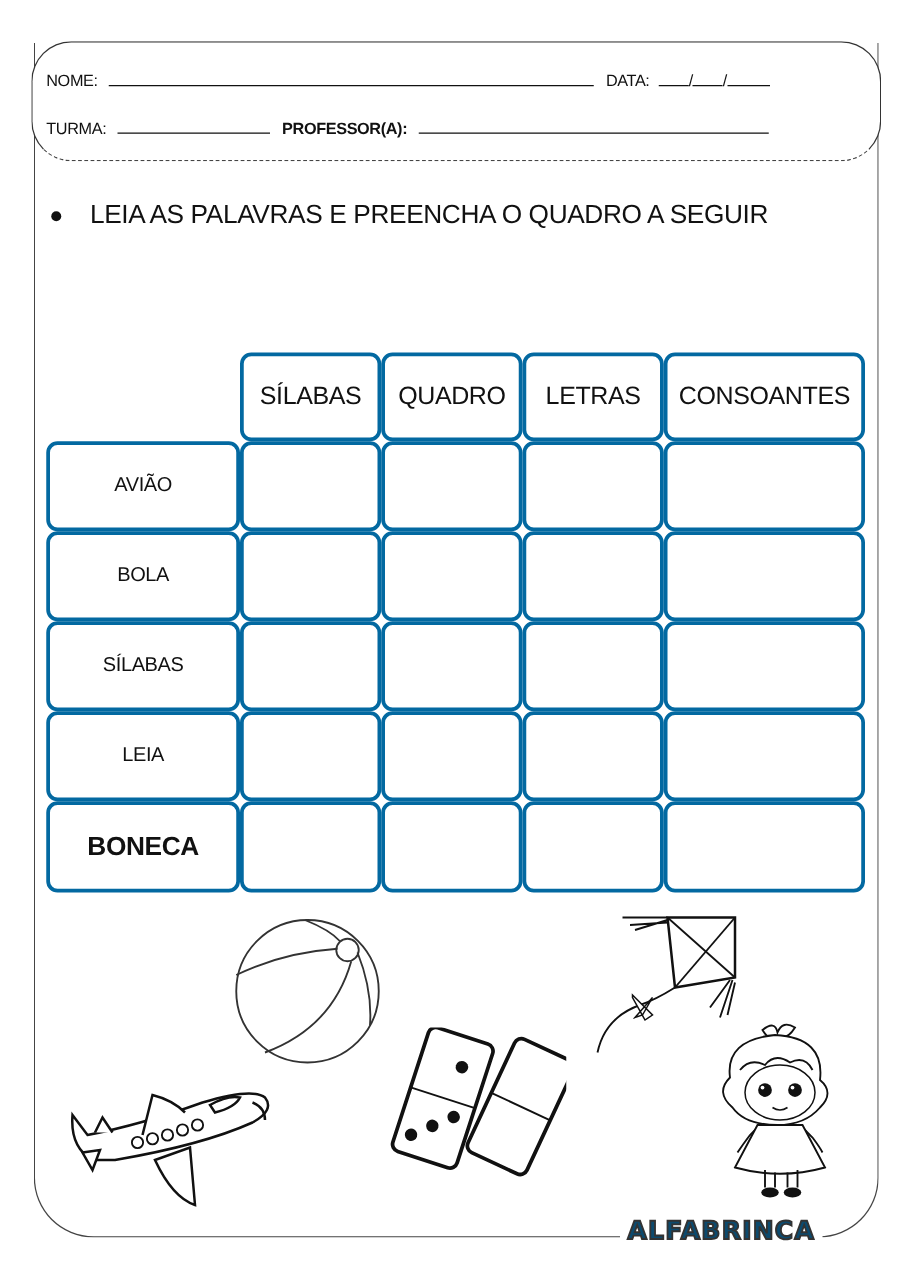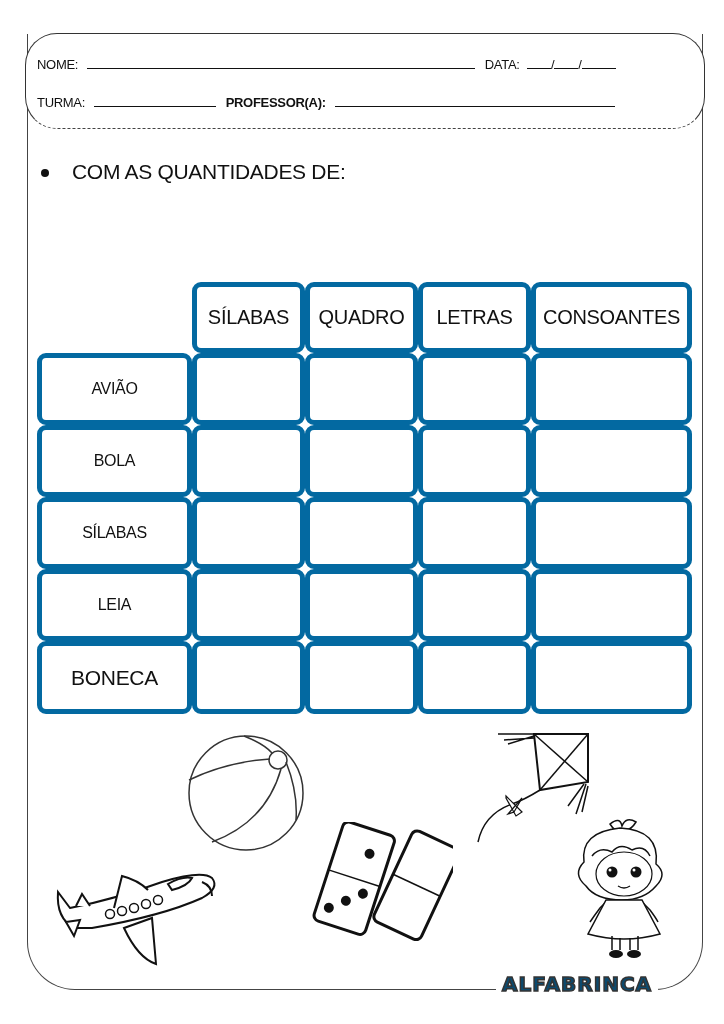--- a/index.html
+++ b/index.html
@@ -8,25 +8,25 @@
   .frame { position:absolute; left:27px; top:34px; width:676px; height:956px;
            border:1.5px solid #444; border-top:none; border-radius:0 0 48px 48px; box-sizing:border-box; }
   .header-box { position:absolute; left:25px; top:33px; width:680px; height:96px;
                 border:1.5px solid #333; border-bottom:1.5px dashed #444; border-radius:32px;
                 box-sizing:border-box; background:#fff; }
   .hline { position:absolute; font-size:13px; letter-spacing:-0.3px; white-space:nowrap; }
   .blank { display:inline-block; border-bottom:1.5px solid #111; height:18px; vertical-align:baseline; }
   .instr { position:absolute; left:42px; top:158px; font-size:21px; line-height:28px; letter-spacing:-0.3px; }
   .bullet { position:absolute; left:-1px; top:11px; width:8px; height:8px; border-radius:50%; background:#111; }
   .instr-text { margin-left:30px; }
-  .cell { position:absolute; box-sizing:border-box; border:5px solid #0369a1; border-radius:9px;
+  .cell { position:absolute; box-sizing:border-box; border:3px solid #0369a1; border-radius:9px;
           background:#fff; display:flex; align-items:center; justify-content:center;
           font-size:20px; letter-spacing:-0.3px; }
   .cell.lbl { font-size:16px; }
-  .cell.lbl.small { font-size:21px; }
+  .cell.lbl.small { font-size:21px;font-weight:bold; }
   .art { position:absolute; }
   .brand { position:absolute; left:496px; top:972px; font-family:"DejaVu Sans", sans-serif; font-weight:bold;
            font-size:20px; letter-spacing:1px; color:#0c4a6e;
            -webkit-text-stroke:1.5px #333; background:#fff; padding:0 6px; }
 </style>
 </head>
 <body>
 
 <div class="frame"></div>
 
@@ -41,21 +41,21 @@
 </div>
 <div class="hline" style="left:37px;top:88px;">
   <span>TURMA:</span>
   <span class="blank" style="width:122px;margin-left:6px;"></span>
   <span style="margin-left:6px;font-weight:bold;">PROFESSOR(A):</span>
   <span class="blank" style="width:280px;margin-left:6px;"></span>
 </div>
 
 <div class="instr">
   <span class="bullet"></span>
-  <div class="instr-text">COM AS QUANTIDADES DE:</div>
+  <div class="instr-text">LEIA AS PALAVRAS E PREENCHA O QUADRO A SEGUIR</div>
 </div>
 
 <div class="cell" style="left:192px;top:282px;width:113px;height:71px;">SÍLABAS</div>
 <div class="cell" style="left:305px;top:282px;width:113px;height:71px;">QUADRO</div>
 <div class="cell" style="left:418px;top:282px;width:113px;height:71px;">LETRAS</div>
 <div class="cell" style="left:531px;top:282px;width:161px;height:71px;">CONSOANTES</div>
 
 <div class="cell lbl" style="left:37px;top:353px;width:155px;height:72px;">AVIÃO</div>
 <div class="cell" style="left:192px;top:353px;width:113px;height:72px;"></div>
 <div class="cell" style="left:305px;top:353px;width:113px;height:72px;"></div>

